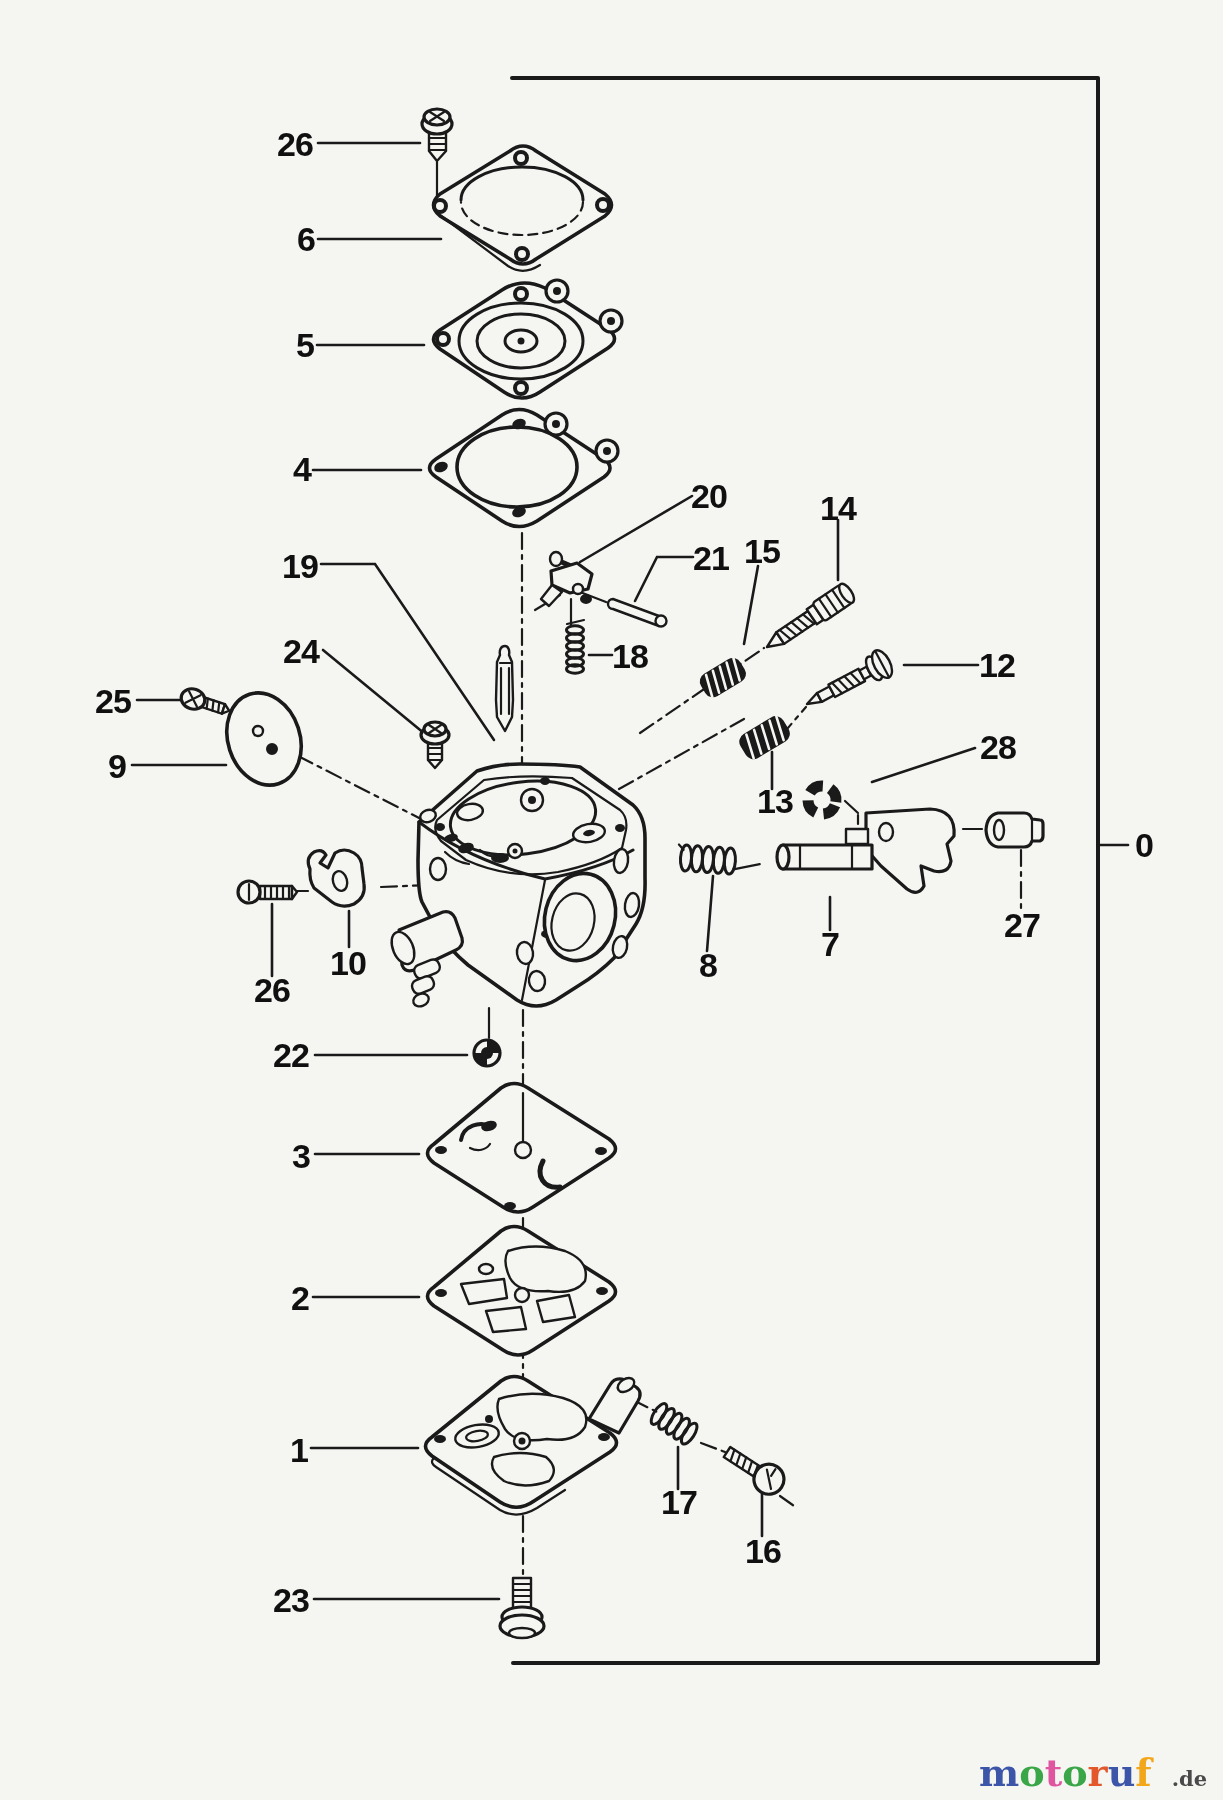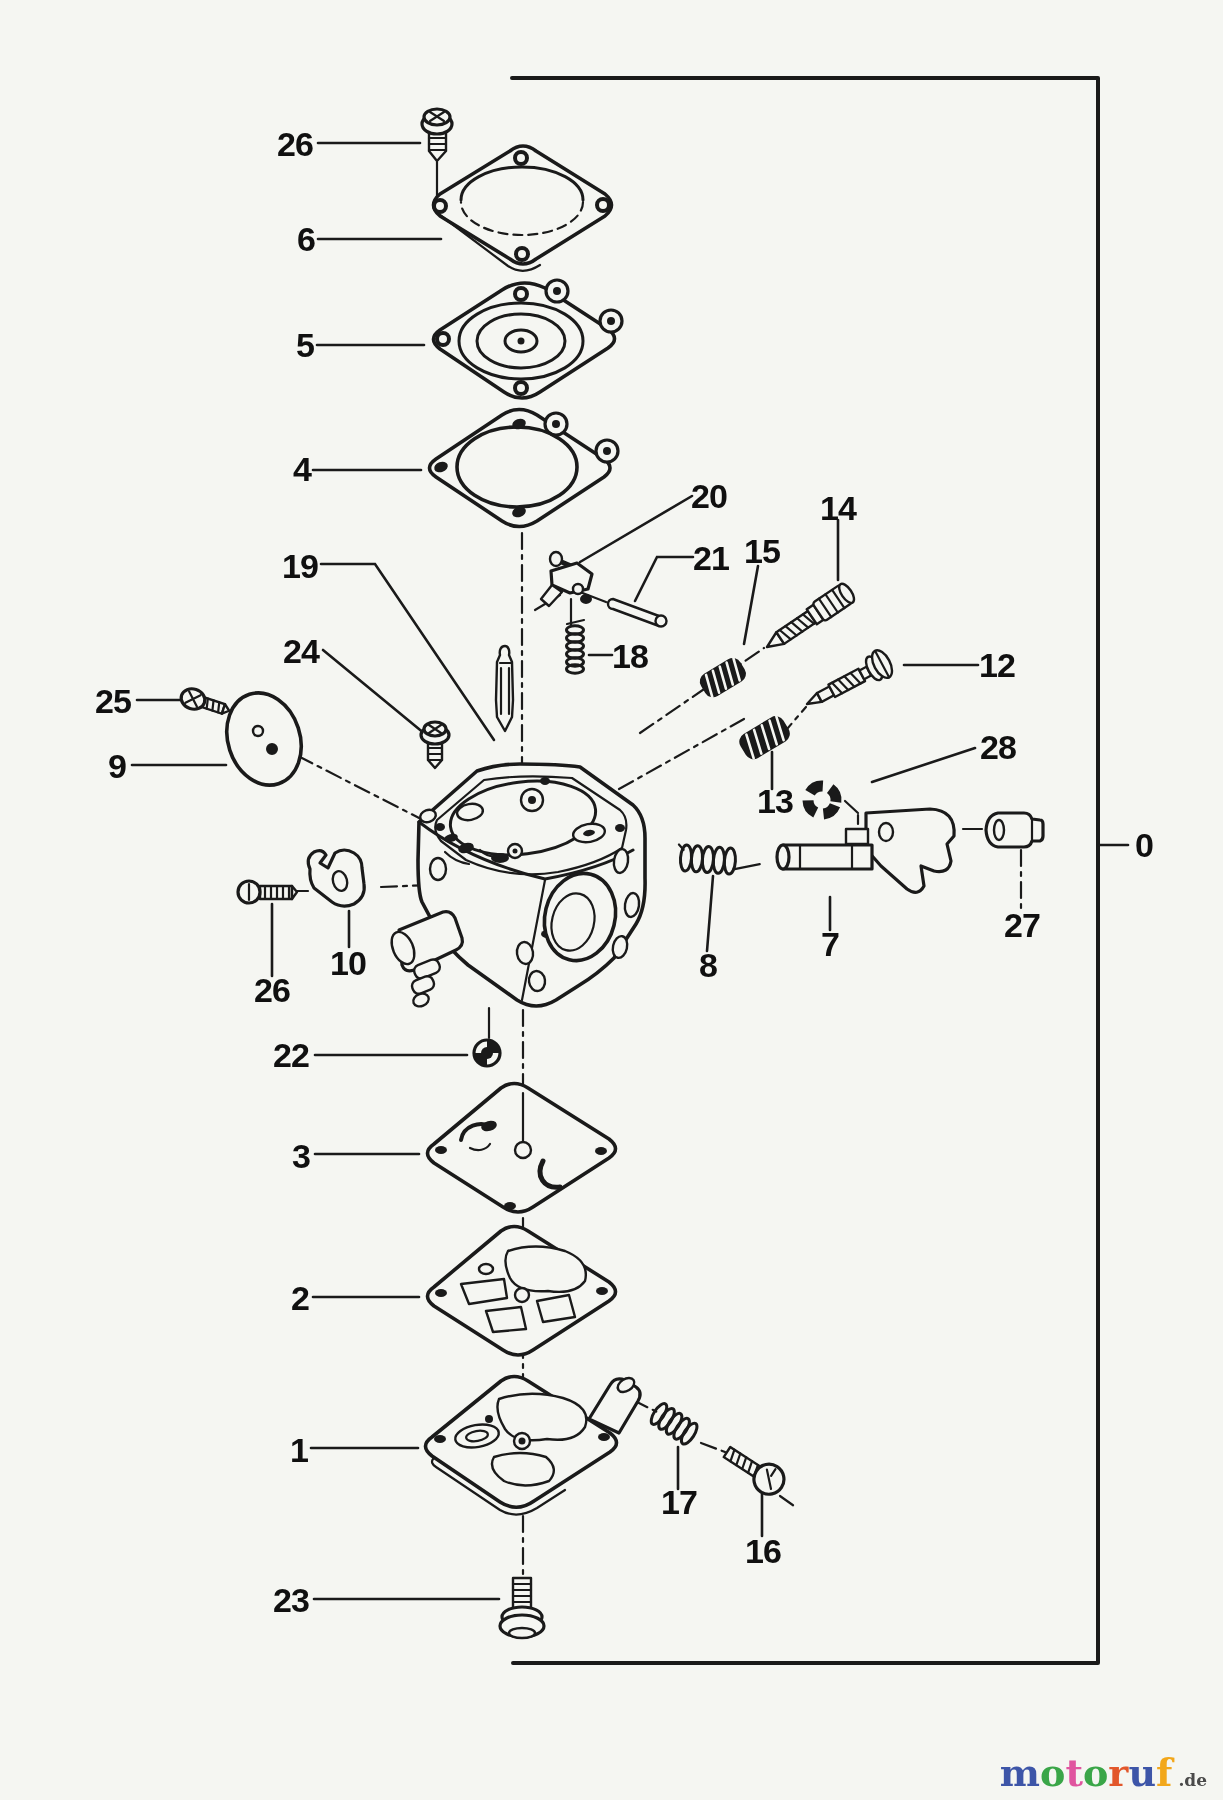--- a/index.html
+++ b/index.html
@@ -16,21 +16,21 @@
   .dd {fill:none;stroke:#1a1a1a;stroke-width:2.2;stroke-dasharray:16 6 4 6;stroke-linecap:round;}
   .ds {fill:none;stroke:#1a1a1a;stroke-width:2.2;stroke-dasharray:9 6;stroke-linecap:round;}
   .dk {fill:#1a1a1a;stroke:#1a1a1a;stroke-width:2;stroke-linejoin:round;}
   .kw {fill:none;stroke:#f5f6f2;stroke-width:2.6;stroke-linecap:round;}
   .lbl{font-family:"Liberation Sans",sans-serif;font-weight:700;font-size:34px;fill:#101010;
        text-anchor:middle;letter-spacing:-1px;}
   
   .watermark{position:absolute;right:16px;bottom:8px;
              font-family:"DejaVu Serif",serif;font-weight:bold;font-size:38px;line-height:1;
              user-select:none;white-space:nowrap;}
-  .watermark .suffix{font-size:17px;font-weight:bold;margin-left:6px;}
+  .watermark .suffix{font-size:21px;font-weight:bold;margin-left:20px;}
 </style>
 </head>
 <body>
 
 <div class="stage">
 <svg width="1223" height="1800" viewBox="0 0 1223 1800">
 
   <g>
     <path class="n" style="stroke-width:4" d="M512,78 H1098 V1663 H513"></path>
     <path class="ld" d="M1099,845 H1128"></path>

